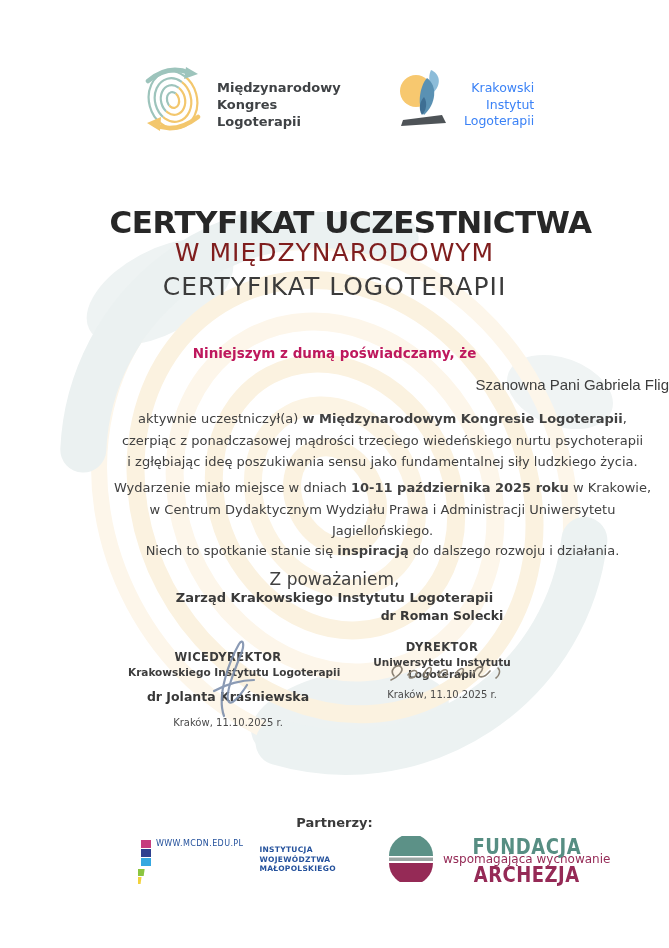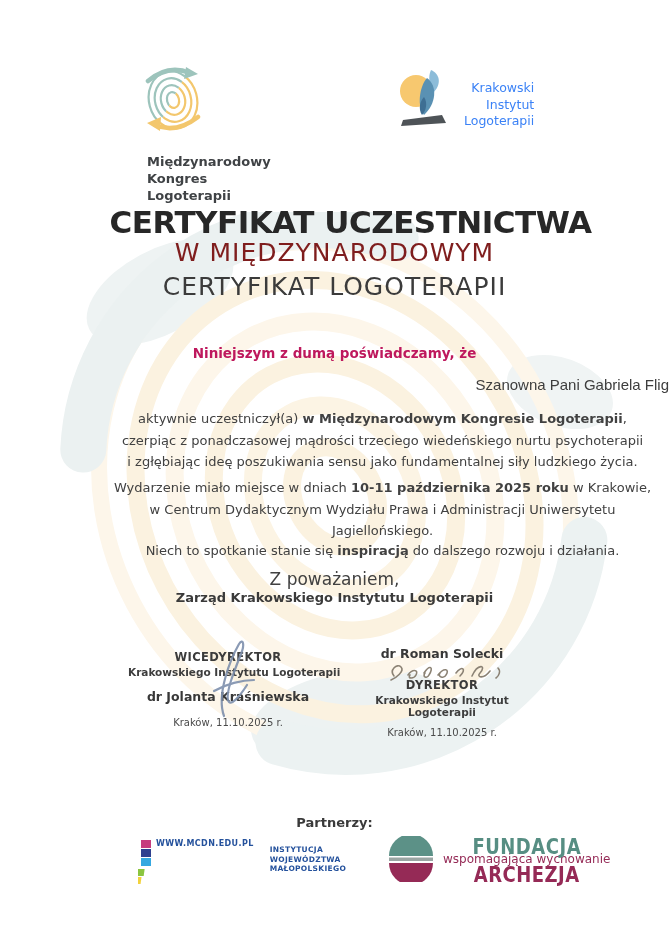--- a/index.html
+++ b/index.html
@@ -5,21 +5,21 @@
   html,body{margin:0;padding:0;background:#ffffff;}
   .page{
     position:relative;width:669px;height:948px;margin:0 auto;background:#ffffff;
     font-family:"DejaVu Sans","Liberation Sans",sans-serif;color:#3e3e3e;overflow:hidden;
   }
   .abs{position:absolute;}
   .center{left:0;width:669px;text-align:center;}
   .nowrap{white-space:nowrap;}
 
   
-  .logo-left{left:138px;top:62px;display:flex;align-items:flex-start;flex-direction:column;}
+  .logo-left{left:138px;top:62px;display:flex;align-items:flex-start;}
   .logo-left .txt{margin-left:9px;padding-top:17px;font-size:13px;font-weight:bold;color:#3f4245;line-height:17px;}
   .logo-right{left:397px;top:66px;display:flex;align-items:flex-start;}
   .logo-right .txt{margin-left:11px;padding-top:14px;font-size:12.5px;color:#3b82f6;line-height:16.5px;text-align:right;}
 
   
   .title{top:204px;font-size:31px;letter-spacing:-0.5px;color:#272727;font-weight:700;padding-left:16px;}
   .sub1{top:238px;font-size:25px;letter-spacing:1px;color:#7f1d1d;}
   .sub2{top:272px;font-size:25px;letter-spacing:1px;color:#3b3b3b;}
 
   
@@ -28,35 +28,35 @@
   .para{font-size:13px;line-height:21.5px;color:#414141;margin-left:48px;}
   .p1{top:408px;}
   .p2{top:477px;}
   .p3{top:540px;}
   .closing1{top:569px;font-size:17px;color:#414141;}
   .closing2{top:590px;font-size:13px;font-weight:bold;color:#3a3a3a;}
 
   
   .sig{width:200px;text-align:center;}
   .sig-left{left:128px;top:650px;}
-  .sig-right{left:352px;top:646px;width:180px;text-align:center;position:absolute;}
+  .sig-right{left:352px;top:608px;width:180px;text-align:center;position:absolute;}
   .sig .role{font-size:11.5px;font-weight:bold;letter-spacing:.4px;color:#3b3b3b;}
   .sig .org{font-size:10.5px;font-weight:600;color:#3d3d3d;margin-top:2px;}
   .sig .name{font-size:12.5px;font-weight:bold;color:#383838;margin-top:11px;}
   .sig .date{font-size:10px;color:#4a4a4a;margin-top:13px;}
   .sig-right .name{margin-top:0;}
   .sig-right .role{margin-top:17px;}
   .sig-right .date{margin-top:9px;}
 
   
   .partners-heading{top:815px;font-size:13px;font-weight:600;color:#3a3a3a;}
   .mcdn{left:138px;top:838px;display:flex;align-items:flex-start;}
   .mcdn .wordmark{margin-left:4px;}
   .mcdn .mcdn-name{font-family:"Liberation Sans",sans-serif;font-size:25px;letter-spacing:2px;color:#24519c;line-height:26px;}
-  .mcdn .mcdn-url{font-size:8px;font-weight:bold;letter-spacing:.4px;color:#24519c;margin-top:1px;}
+  .mcdn .mcdn-url{font-size:8px;font-weight:normal;letter-spacing:.4px;color:#24519c;margin-top:1px;}
   .mcdn .desc{margin-left:16px;padding-top:7px;font-size:7.5px;font-weight:bold;letter-spacing:.3px;line-height:9.5px;color:#24519c;}
   .archezja{left:388px;top:836px;display:flex;align-items:flex-start;}
   .archezja .txt{margin-left:9px;text-align:center;}
   .arch-l1{font-size:18px;font-weight:bold;letter-spacing:.5px;color:#578e83;transform:scaleY(1.2);transform-origin:top left;line-height:18px;}
   .arch-l2{font-size:12px;color:#952a56;line-height:7px;margin-top:2px;}
   .arch-l3{font-size:18px;font-weight:bold;letter-spacing:.5px;color:#952a56;transform:scaleY(1.2);transform-origin:top left;line-height:18px;margin-top:1px;}
 </style>
 </head>
 <body>
 
@@ -162,21 +162,21 @@
   <svg class="abs" style="left:186px;top:634px;" width="90" height="86" viewBox="0 0 90 86">
     <g fill="none" stroke="#7e90ad" stroke-width="2.2" stroke-linecap="round" opacity="0.9">
       <path d="M38 82 C30 60 45 24 53 10 C57 4 59 10 55 20 C47 40 40 58 42 66 C44 74 54 62 61 51"></path>
       <path d="M28 57 C40 50 56 46 68 46"></path>
     </g>
   </svg>
 
   <div class="sig sig-right">
     <div class="name nowrap">dr Roman Solecki</div>
     <div class="role nowrap">DYREKTOR</div>
-    <div class="org nowrap">Krakowskiego Instytut</div>
+    <div class="org nowrap">Uniwersytetu Instytutu</div>
     <div class="org nowrap" style="margin-top:0;">Logoterapii</div>
     <div class="date nowrap">Kraków, 11.10.2025 r.</div>
   </div>
   <svg class="abs" style="left:386px;top:658px;" width="120" height="28" viewBox="0 0 120 28">
     <g fill="none" stroke="#8b8274" stroke-width="1.6" stroke-linecap="round">
       <path d="M8 18 C3 12 11 5 15 9 C19 13 10 20 5 22"></path>
       <path d="M22 17 C26 11 33 11 30 17 C28 21 21 21 24 17"></path>
       <path d="M38 15 C44 6 48 9 43 17 C41 21 36 19 39 15"></path>
       <path d="M52 17 C58 9 64 11 60 17 C58 21 51 19 54 15"></path>
       <path d="M70 15 C76 7 81 11 74 18"></path>

